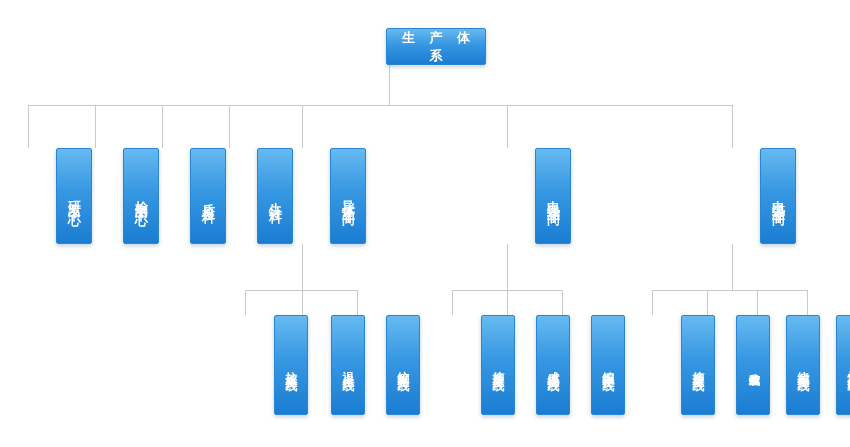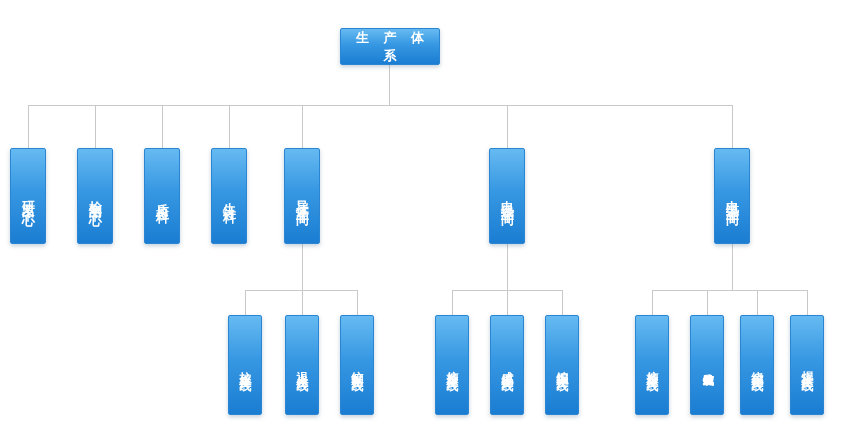--- a/index.html
+++ b/index.html
@@ -21,20 +21,21 @@
     justify-content:center;
     color:#ffffff;
     font-weight:bold;
     font-size:13px;
     background:linear-gradient(to bottom,#66baf1 0%,#3697e2 45%,#1b7dd2 100%);
     border:1px solid #2a86d2;
     border-radius:2px;
     box-shadow:0 2px 4px rgba(90,120,150,0.35);
     box-sizing:border-box;
     text-align:center;
+    margin-left:46px;
   }
   .node.h{
     letter-spacing:5px;
     padding-left:5px; 
   }
   .node.v{
     writing-mode:vertical-rl;
     text-orientation:upright;
     letter-spacing:4px;
     padding-top:4px;

